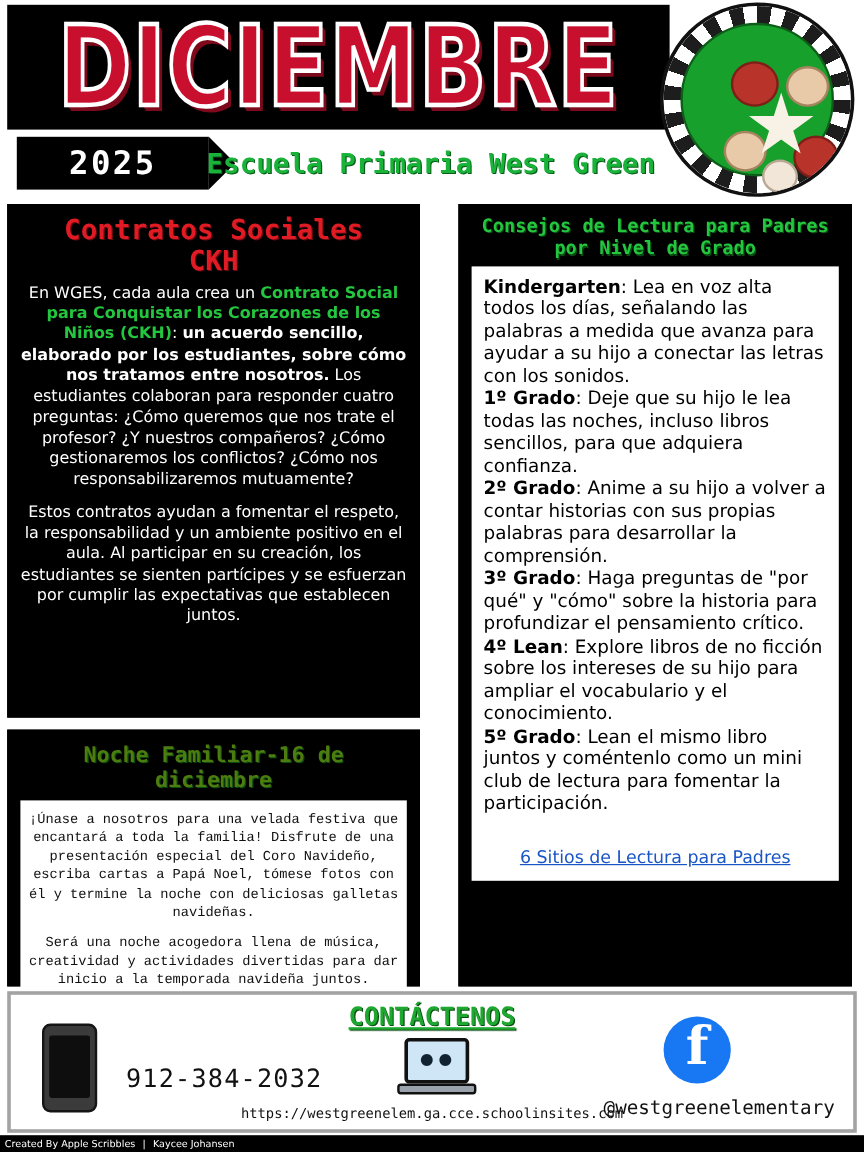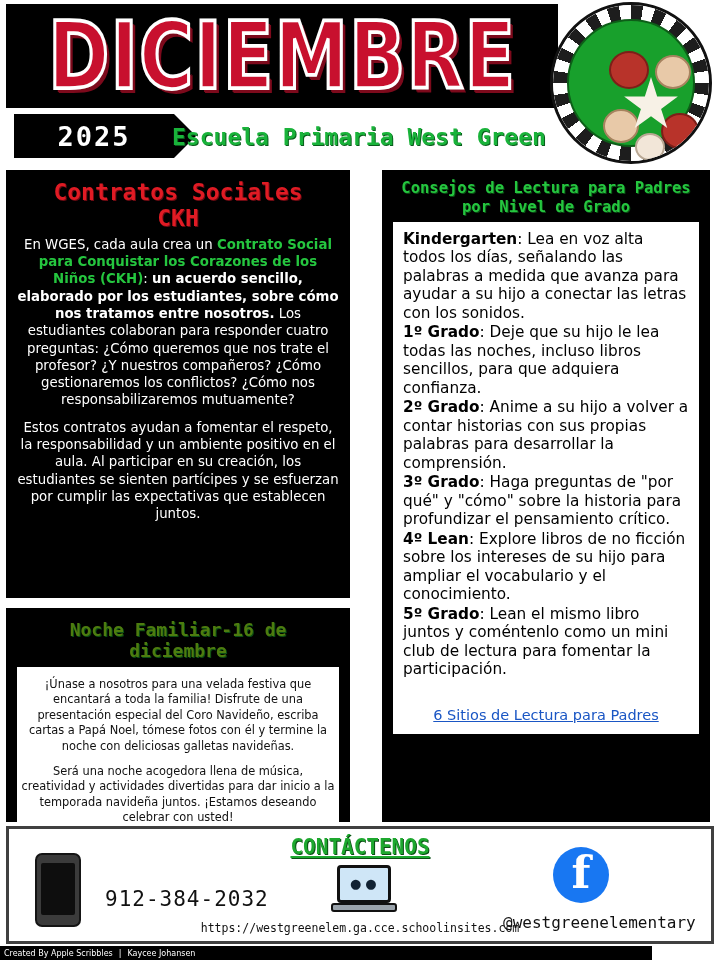--- a/index.html
+++ b/index.html
@@ -157,20 +157,21 @@
     margin: 2px 0 6px 0;
     text-shadow: 1px 1px 0 #0a4d14;
   }
   .noche-inner {
     background: #ffffff;
     color: #111111;
     padding: 10px 4px;
     font-size: 11.4px;
     line-height: 1.35;
     text-align: center;
+    font-family: Liberation Mono, monospace;
   }
   .hearts { margin-top: 7px; font-size: 14px; letter-spacing: 3px; }
   .h-green { color: #1eae33; }
   .h-red { color: #cc1f22; }
 
   .reading-title {
     color: #25c63f;
     font-size: 15.5px;
     line-height: 1.25;
     margin-bottom: 4px;
@@ -193,21 +194,21 @@
   .link-line a {
     color: #1a56c4;
     text-decoration: underline;
   }
 
   
   .contact {
     position: absolute;
     left: 6px; top: 826px;
     width: 708px; height: 118px;
-    border: 3px solid #404040;
+    border: 3px solid #a3a3a3;
     background: #ffffff;
   }
   .contact-title {
     position: absolute;
     left: 0; right: 0; top: 6px;
     text-align: center;
     color: #1ea82f;
     font-family: "DejaVu Sans Mono", monospace;
     font-weight: bold;
     font-size: 21px;
@@ -286,21 +287,21 @@
     text-align: center;
     font-size: 11.5px;
     color: #111;
     font-family: "DejaVu Sans Mono", monospace;
   }
 
   
   .footer {
     position: absolute;
     left: 0; bottom: 0;
-    width: 652px; height: 14px;
+    width: 720px; height: 14px;
     background: #000000;
     color: #ffffff;
     font-size: 8px;
     display: flex;
     align-items: center;
     padding-left: 4px;
     font-family: "DejaVu Sans", sans-serif;
   }
   .footer .sep { margin: 0 6px; }
 </style>

